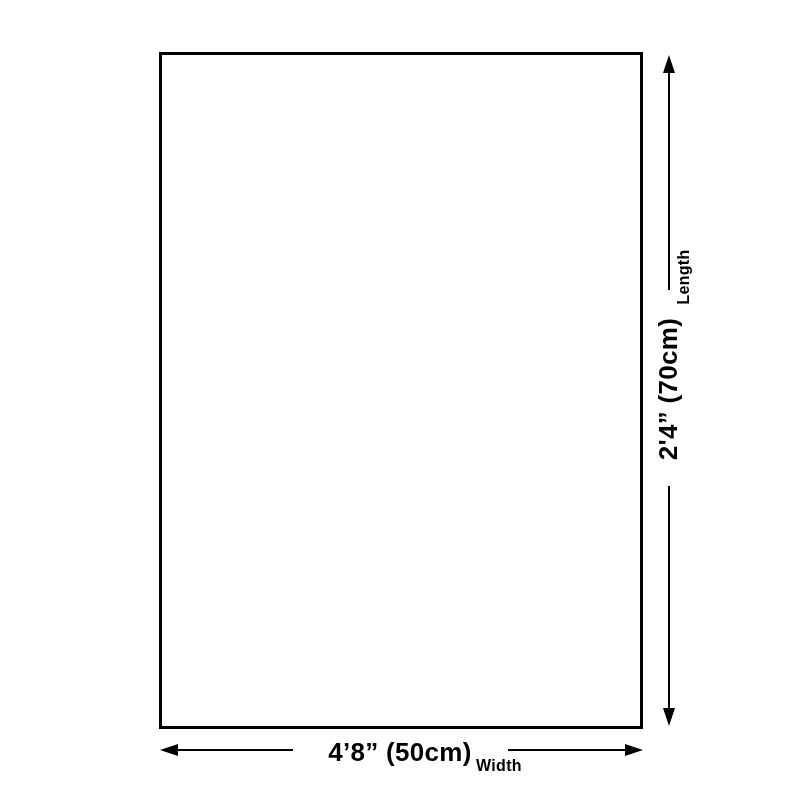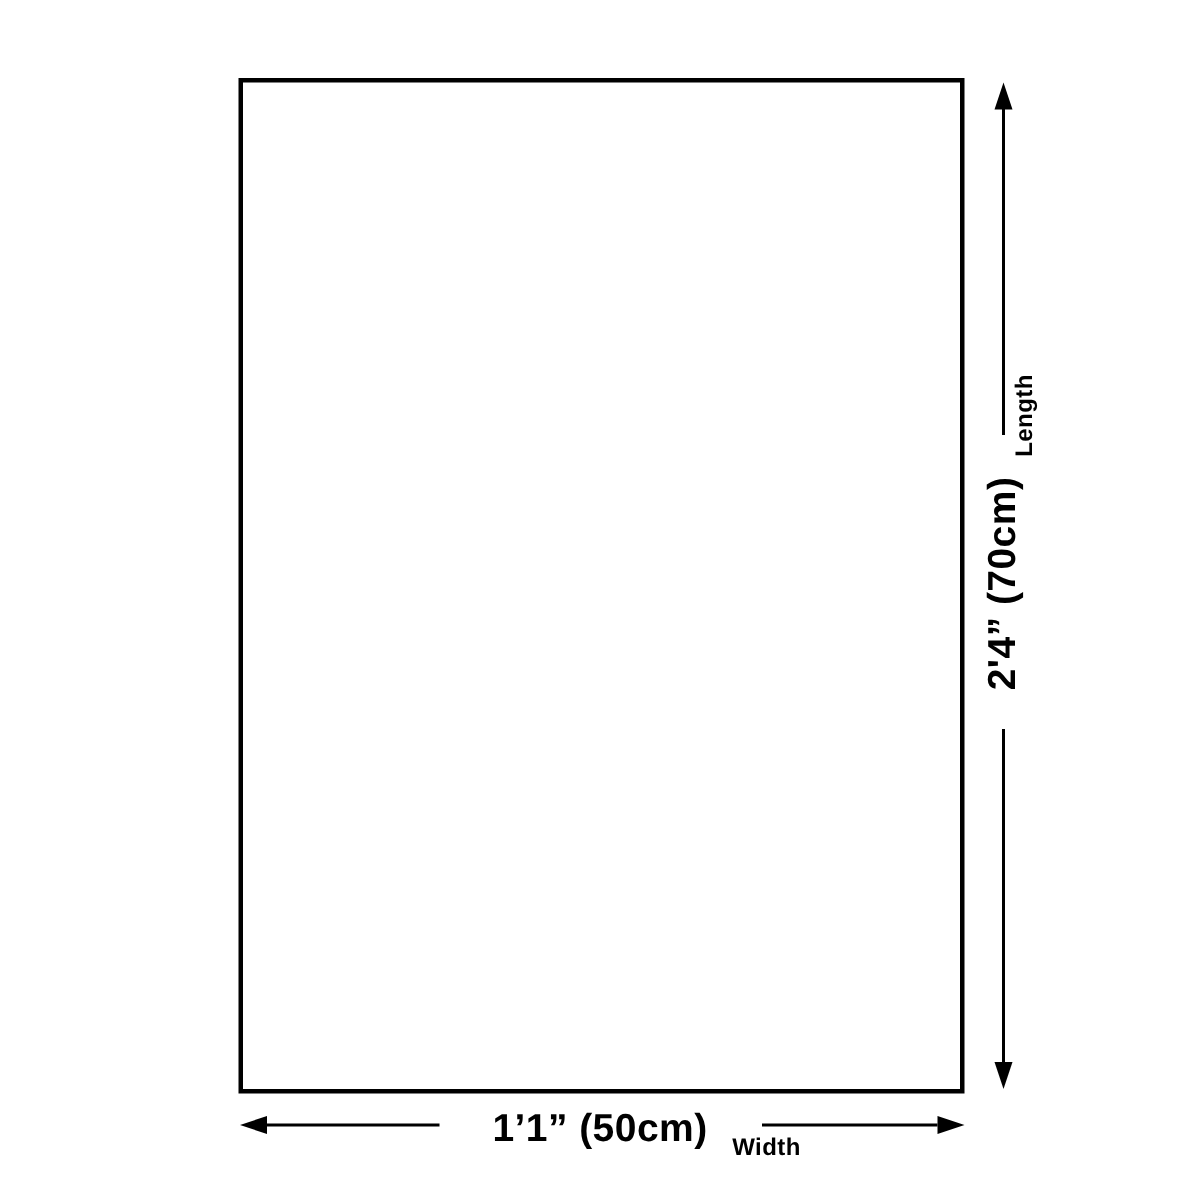--- a/index.html
+++ b/index.html
@@ -90,19 +90,19 @@
     <div class="dim-line v" style="left:668px; top:72px;  height:218px;"></div>
     <div class="dim-label axis-label rot" style="left:684px; top:277px;">Length</div>
     <div class="dim-label value-label rot" style="left:668px; top:389px;">2'4” (70cm)</div>
     <div class="dim-line v" style="left:668px; top:486px; height:222px;"></div>
     <div class="arrowhead arrow-down"></div>
   </div>
 
   <div>
     <div class="arrowhead arrow-left"></div>
     <div class="dim-line h" style="left:178px; top:749px; width:115px;"></div>
-    <div class="dim-label value-label" style="left:400px; top:752px;">1’1” (50cm)</div>
-    <div class="dim-label axis-label" style="left:511px; top:766px;">Width</div>
+    <div class="dim-label value-label" style="left:400px; top:752px;">4’8” (50cm)</div>
+    <div class="dim-label axis-label" style="left:499px; top:766px;">Width</div>
     <div class="dim-line h" style="left:508px; top:749px; width:117px;"></div>
     <div class="arrowhead arrow-right"></div>
   </div>
 
 </div>
 
 </body></html>

